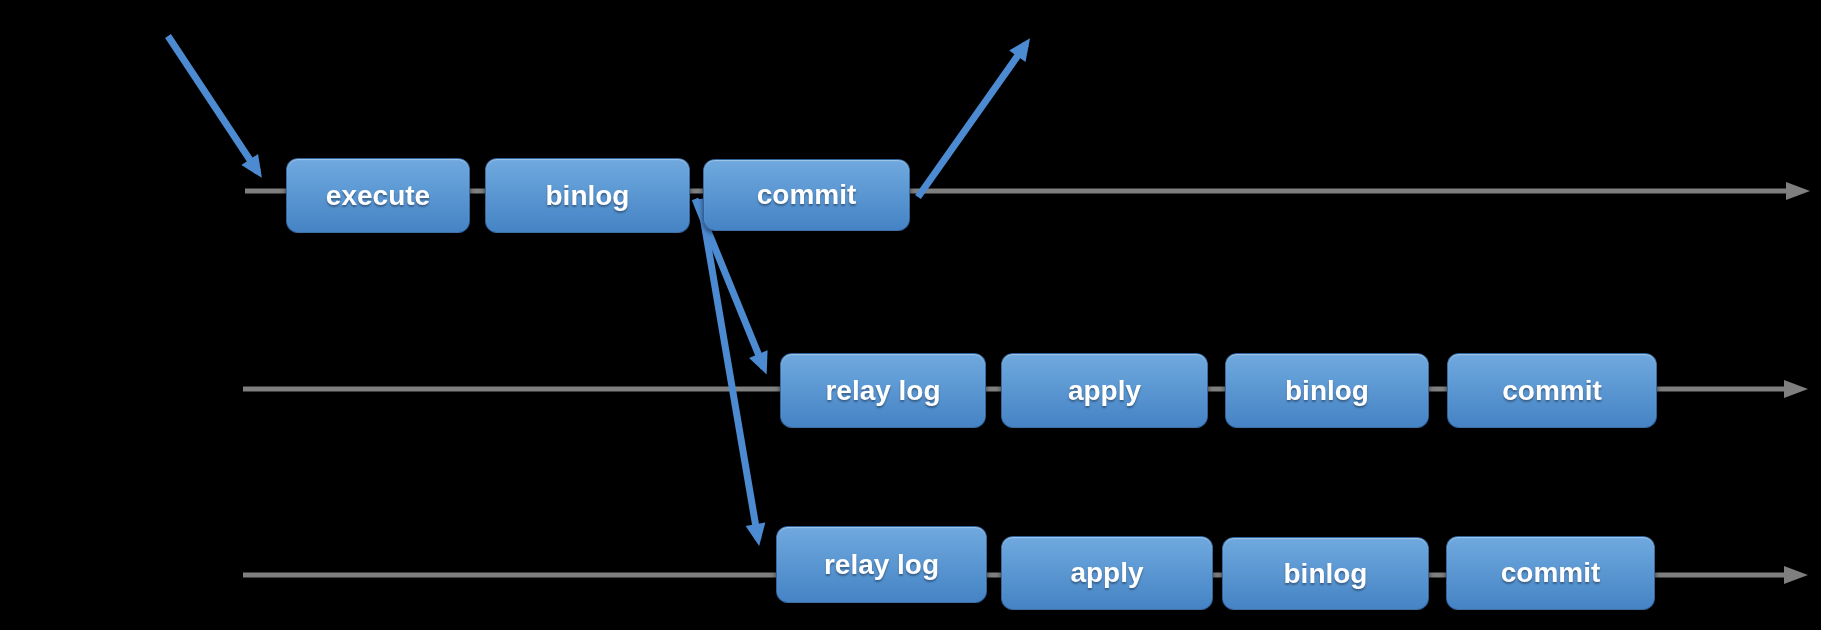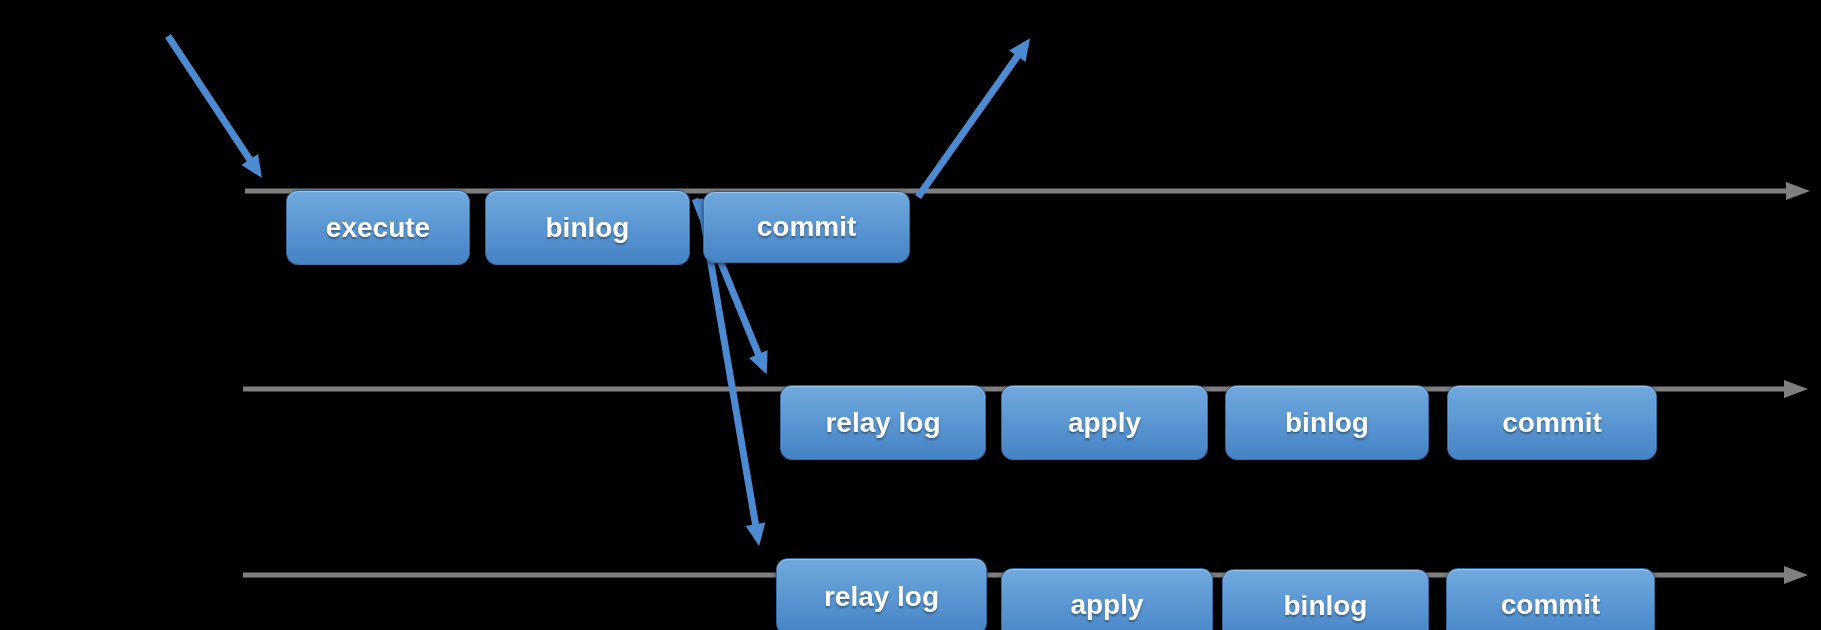--- a/index.html
+++ b/index.html
@@ -24,21 +24,20 @@
   .blue-arrow{stroke:var(--arrow-blue);stroke-width:7;fill:none;}
   .blue-head{fill:var(--arrow-blue);}
   .box{
     position:absolute;
     display:flex;align-items:center;justify-content:center;
     border-radius:12px;
     background:linear-gradient(180deg,var(--box-top) 0%,var(--box-bottom) 100%);
     box-shadow:inset 0 1px 1px rgba(255,255,255,.35), 0 2px 5px rgba(0,0,0,.55);
     border:1px solid rgba(25,65,115,.55);
     box-sizing:border-box;
-    margin-top:32px;
   }
   .box-label{
     color:var(--label-color);
     font-weight:bold;
     font-size:28px;
     text-shadow:0 2px 2px rgba(0,0,0,.35);
     white-space:nowrap;
   }
   
   .b1a{left:286px;top:158px;width:184px;height:75px;}

